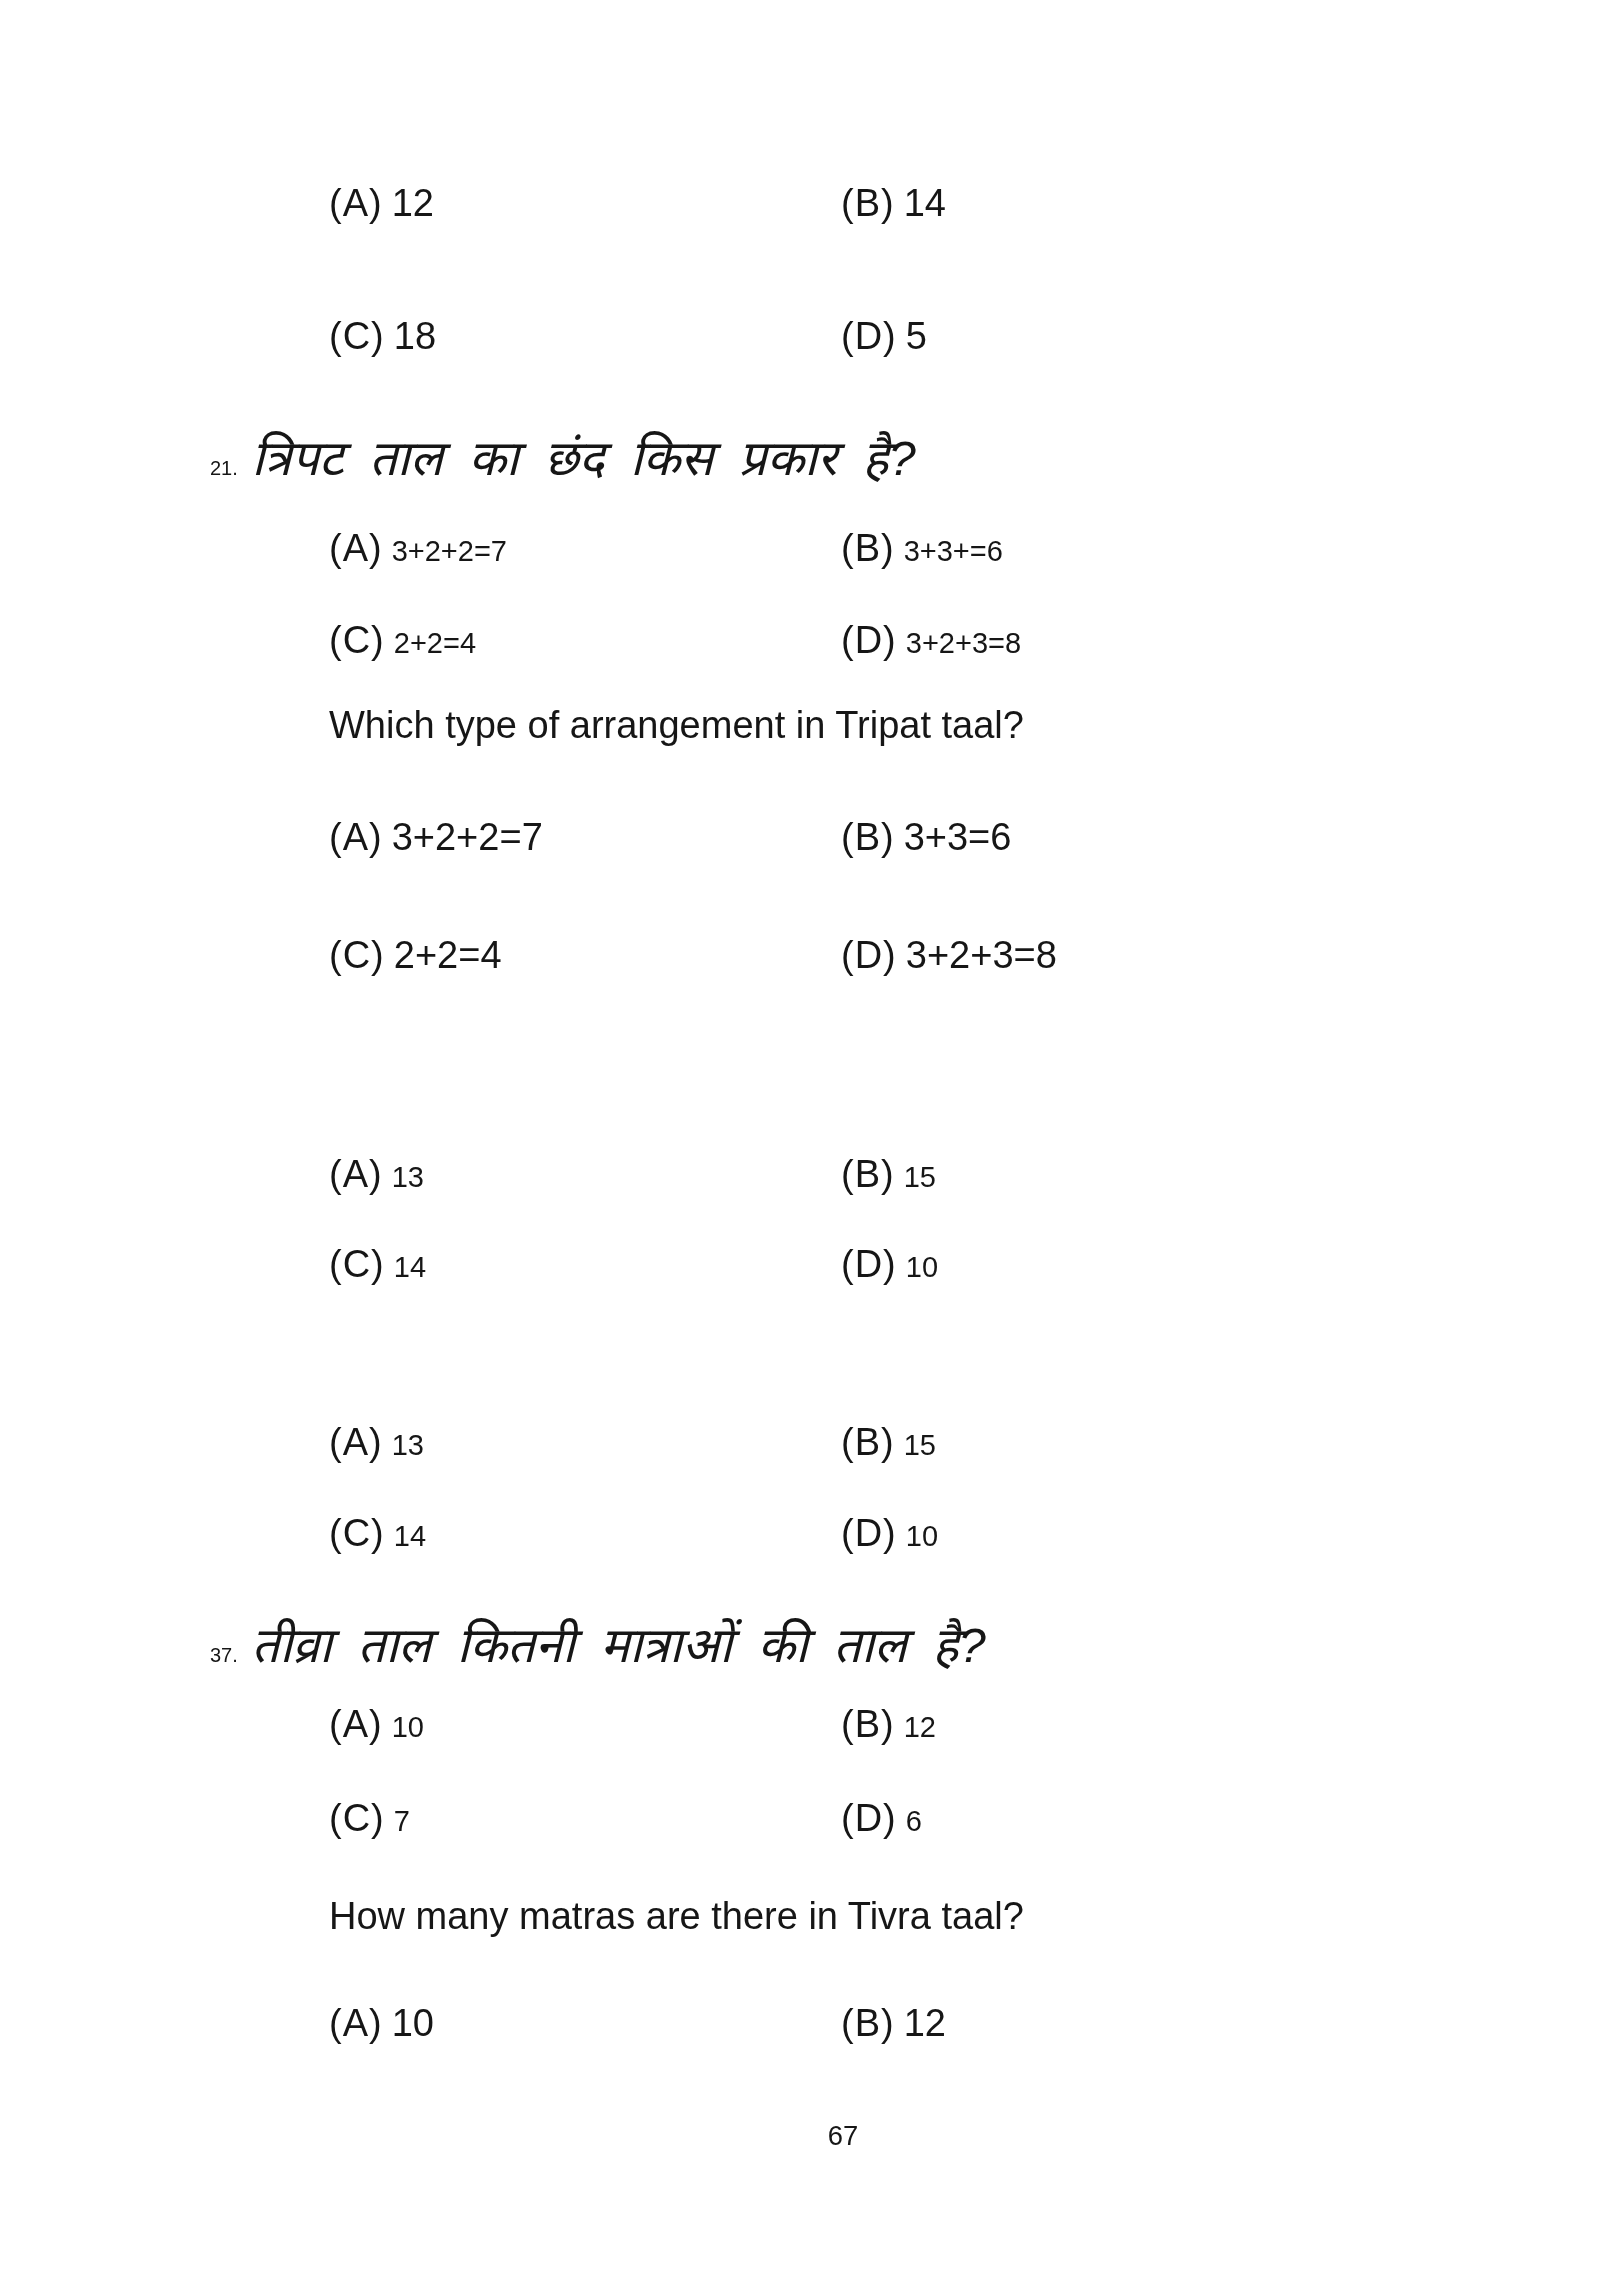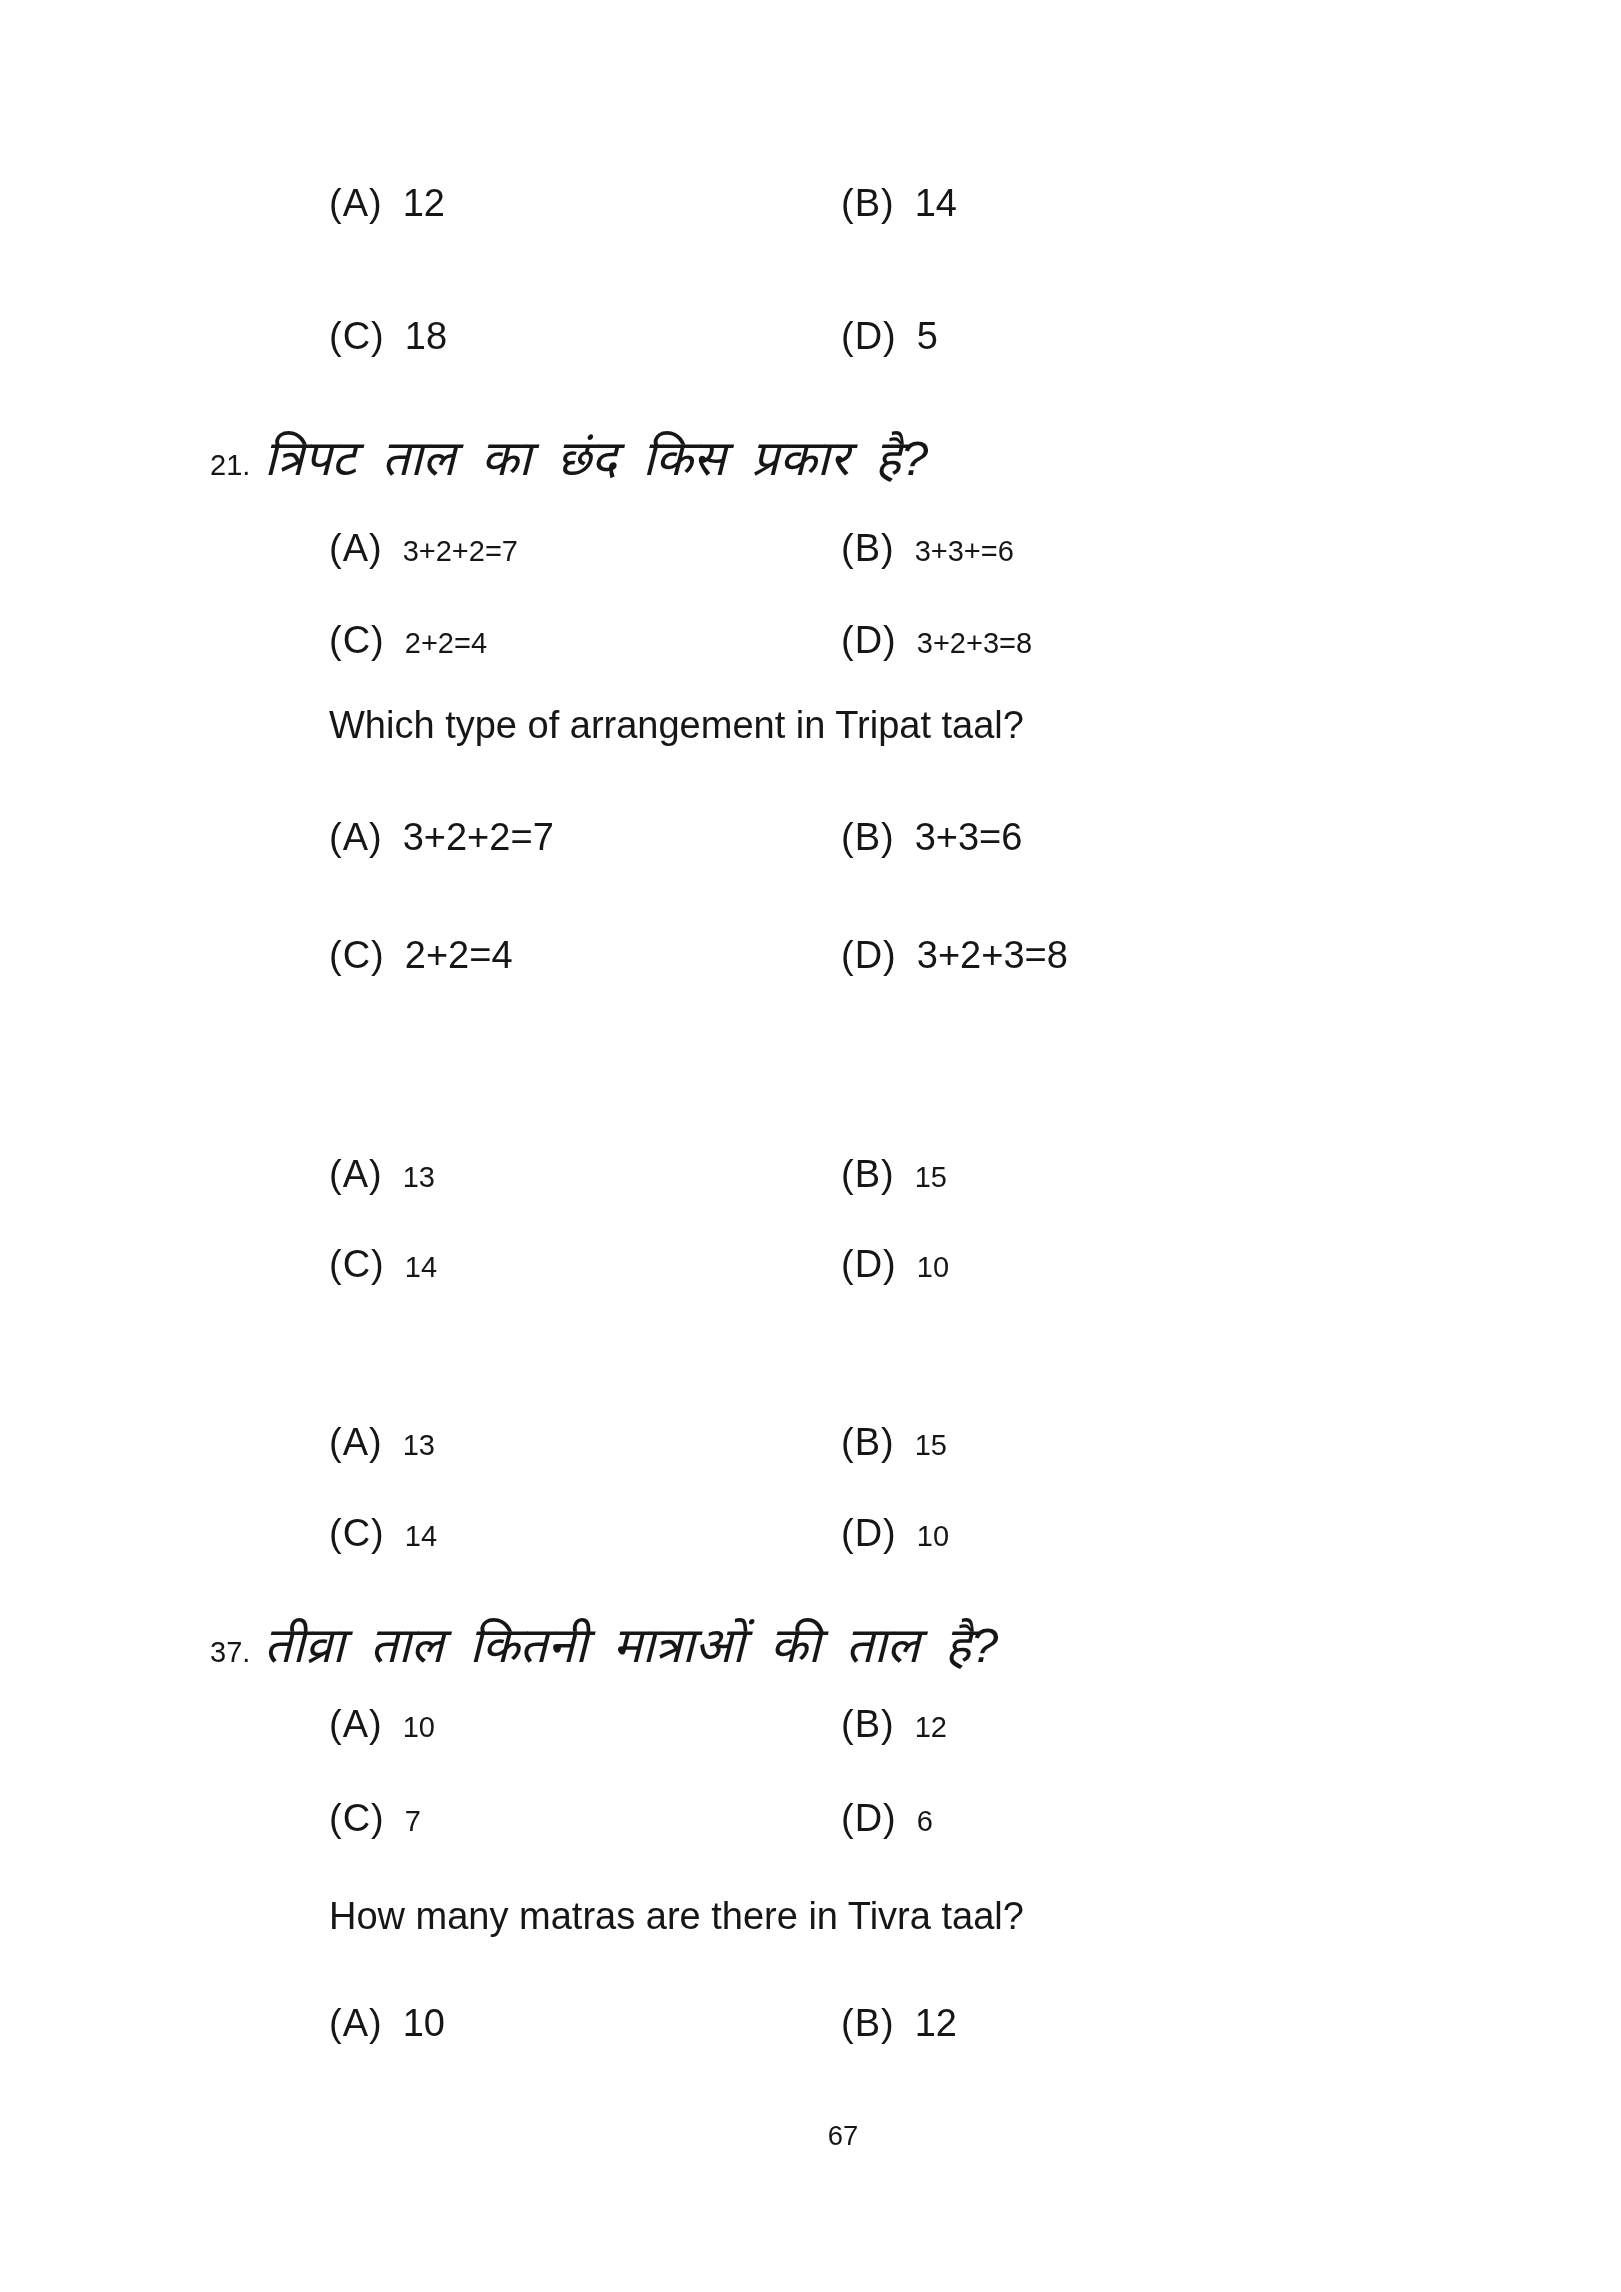--- a/index.html
+++ b/index.html
@@ -20,32 +20,32 @@
   .row {
     position: absolute;
     width: 1621px;
     height: 63px;
     white-space: nowrap;
   }
   .colA { position: absolute; left: 329px; top: 0; }
   .colB { position: absolute; left: 841px; top: 0; }
   .opt { display: inline-flex; align-items: baseline; }
   .opt-label { font-size: 38px; letter-spacing: 1px; }
-  .opt-val { margin-left: 20px; }
+  .opt-val { margin-left: 9px; }
   .val-lg { font-size: 38px; }
   .val-sm { font-size: 29px; }
   .q-head {
     position: absolute;
     left: 210px;
     display: flex;
     align-items: baseline;
     gap: 13.7px;
     white-space: nowrap;
   }
-  .q-num { font-size: 29px; }
+  .q-num { font-size: 20px; }
   .q-text-hi { font-size: 49px; word-spacing: 11.8px; font-style: italic; }
   .q-en {
     position: absolute;
     left: 329px;
     font-size: 38px;
     white-space: nowrap;
   }
   .page-num {
     position: absolute;
     left: 0;

